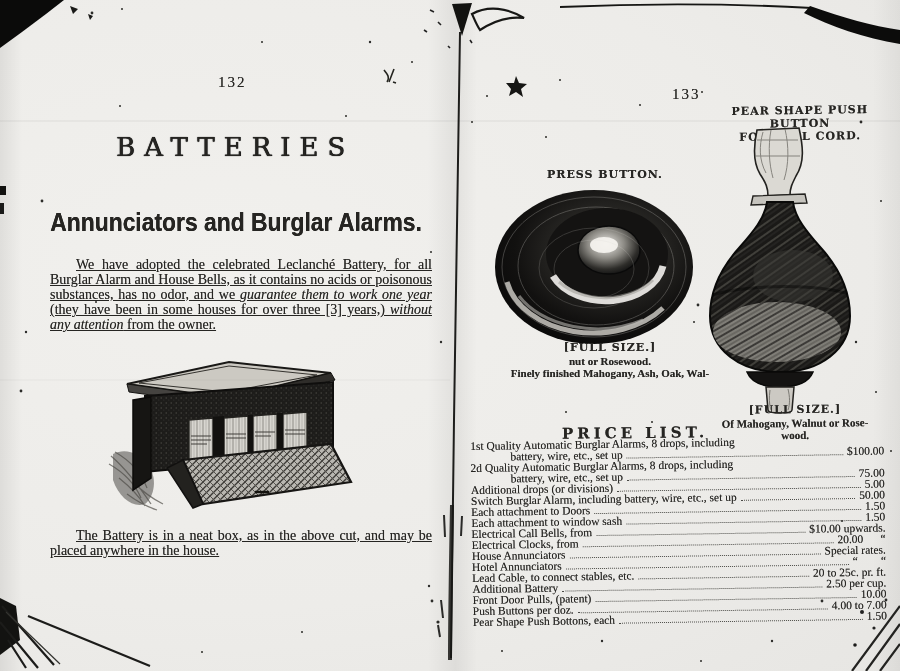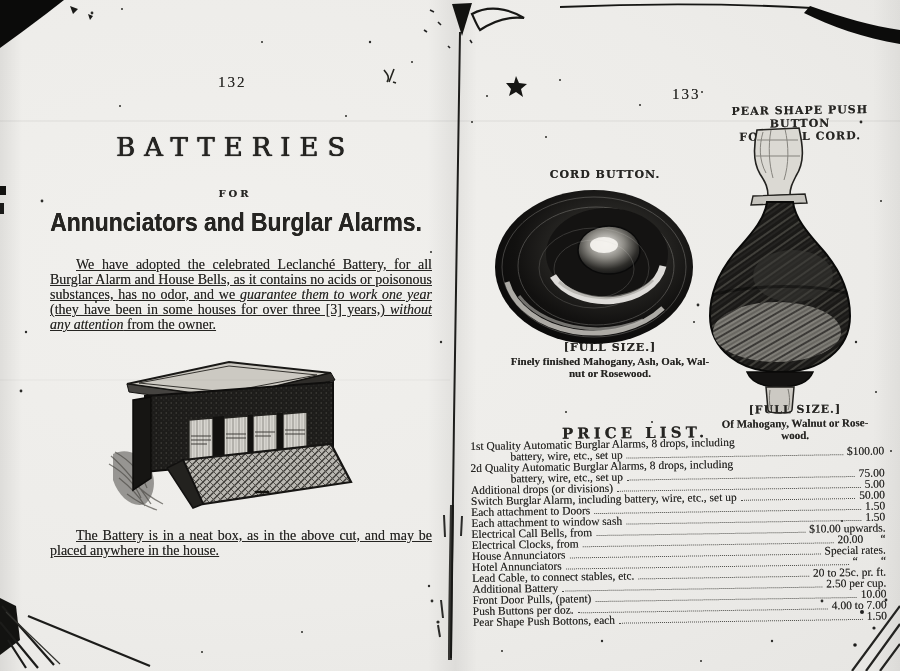--- a/index.html
+++ b/index.html
@@ -42,21 +42,20 @@
 </head>
 <body>
 
 <div class="scan">
 
   <div class="page left">
     <div class="abs ink pagenum" style="left:218px;top:74px;">132</div>
 
     <div class="abs ink title-batteries" style="left:35px;top:132px;width:400px;text-align:center;">BATTERIES</div>
 
-    <div class="abs ink for-label" style="left:35px;top:188px;width:400px;text-align:center;">FOR</div>
 
     <div class="abs ink heading-annunciators" style="left:25px;top:207px;width:420px;text-align:center;">Annunciators and Burglar Alarms.</div>
 
     <div class="abs ink bodytext" style="left:50px;top:257px;width:382px;"><span>We have adopted the celebrated Leclanché Battery, for all Burglar Alarm and House Bells, as it contains no acids or poisonous substances, has no odor, and we </span><i>guarantee them to work one year</i><span> (they have been in some houses for over three [3] years,) </span><i>without any attention</i><span> from the owner.</span></div>
 
     <div class="abs" style="left:105px;top:356px;">
       <svg width="255" height="160" viewBox="0 0 255 160">
         <defs>
           <pattern id="xhatch" width="7" height="7" patternUnits="userSpaceOnUse">
             <rect width="7" height="7" fill="#b9b7b1"></rect>
@@ -119,21 +118,21 @@
   </div>
 
   <div class="page right">
     <div class="abs ink pagenum" style="left:222px;top:86px;text-align:center;">133</div>
 
     <div class="abs ink caps-label" style="left:250px;top:104px;width:200px;transform:rotate(-.8deg);">
       <div>PEAR SHAPE PUSH BUTTON</div>
       <div>FOR BELL CORD.</div>
     </div>
 
-    <div class="abs ink caps-label" style="left:75px;top:168px;width:160px;">CORD BUTTON.</div>
+    <div class="abs ink caps-label" style="left:75px;top:168px;width:160px;">PRESS BUTTON.</div>
 
     <div class="abs" style="left:43px;top:184px;">
       <svg width="206" height="164" viewBox="0 0 206 164">
         <defs>
           <radialGradient id="dome" cx="57%" cy="40%" r="72%">
             <stop offset="0%" stop-color="#6e6c67"></stop>
             <stop offset="30%" stop-color="#2c2b28"></stop>
             <stop offset="65%" stop-color="#121110"></stop>
             <stop offset="100%" stop-color="#060606"></stop>
           </radialGradient>
@@ -158,22 +157,22 @@
         <ellipse cx="111" cy="61" rx="14" ry="8" fill="#f4f2ee" opacity=".95"></ellipse>
         <g fill="none" opacity=".18" stroke="#d9d7d1">
           <ellipse cx="101" cy="84" rx="55" ry="40"></ellipse>
           <ellipse cx="101" cy="85" rx="40" ry="29"></ellipse>
         </g>
       </svg>
     </div>
 
     <div class="abs ink cap-small" style="left:60px;top:342px;width:200px;">
       <div style="font-family:'DejaVu Serif',serif;letter-spacing:1px;">[FULL SIZE.]</div>
+      <div>nut or Rosewood.</div>
       <div>Finely finished Mahogany, Ash, Oak, Wal-</div>
-      <div>nut or Rosewood.</div>
     </div>
 
     <div class="abs" style="left:247px;top:126px;">
       <svg width="166" height="292" viewBox="0 0 166 292">
         <defs>
           <pattern id="phatch" width="9" height="9" patternUnits="userSpaceOnUse" patternTransform="rotate(-35)">
             <rect width="9" height="9" fill="#1a1917"></rect>
             <path d="M0,2 H9" stroke="#4a4843" stroke-width="1.6"></path>
             <path d="M0,6 H9" stroke="#2e2d2a" stroke-width="1"></path>
           </pattern>

